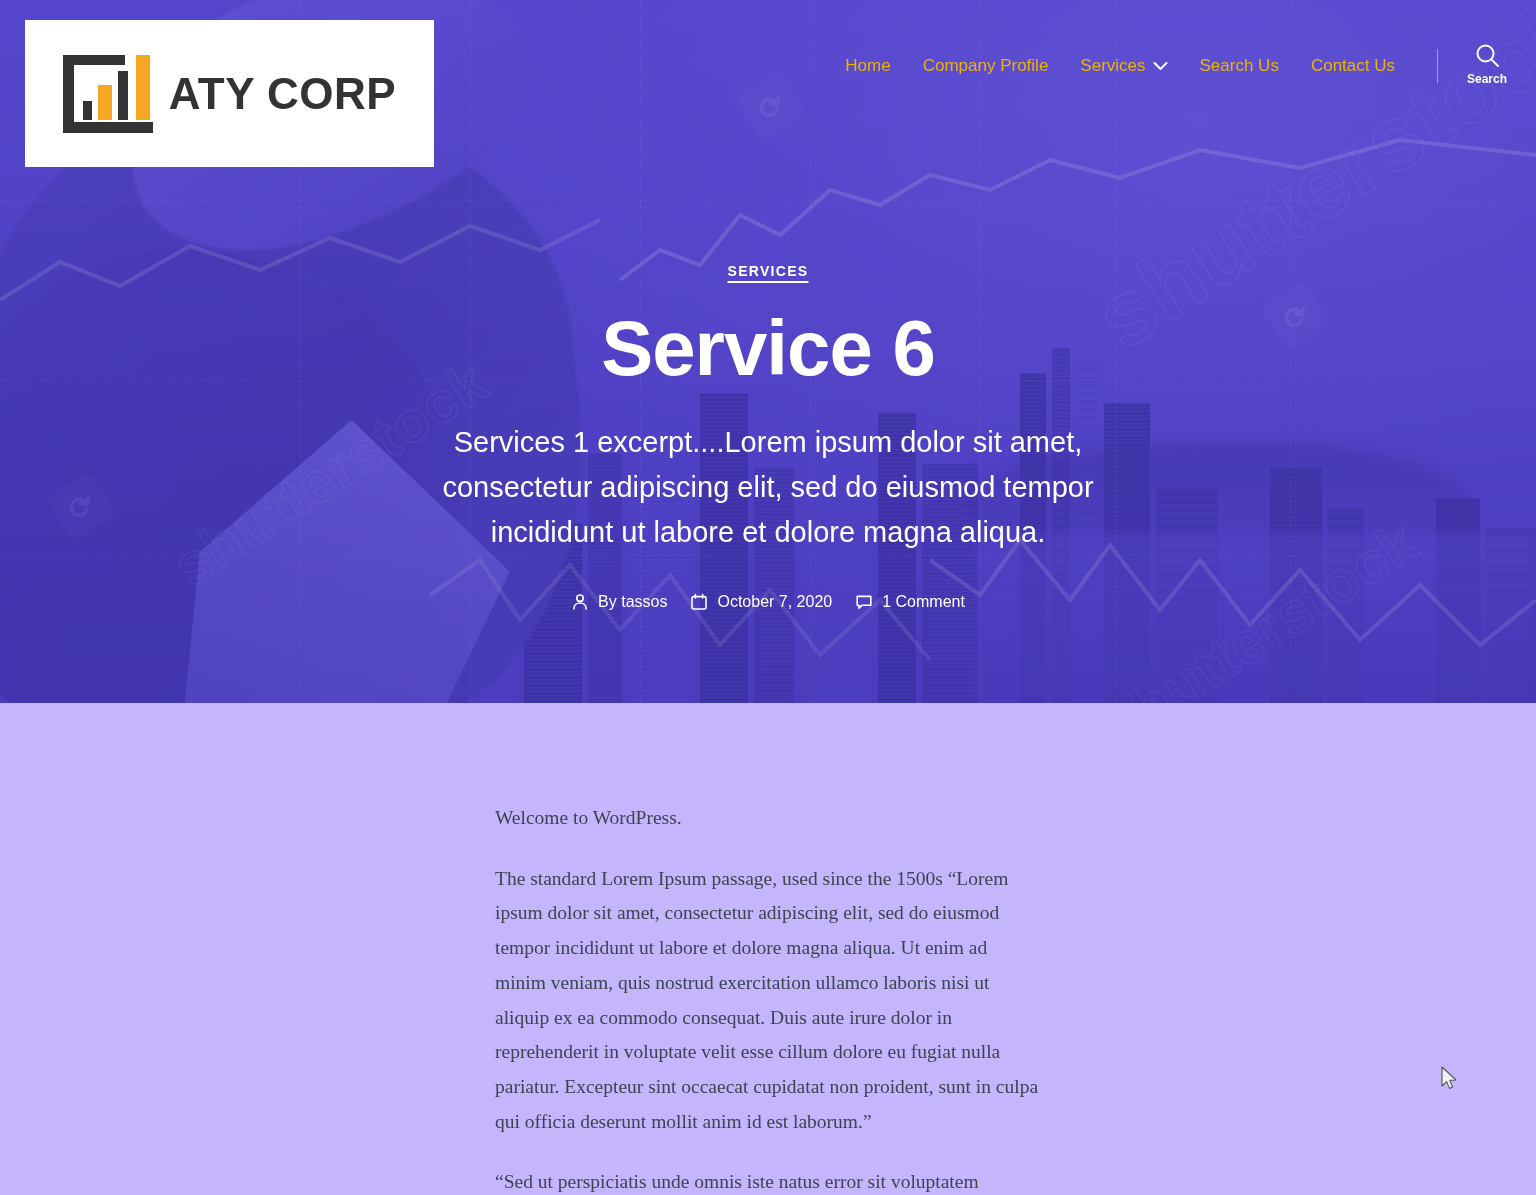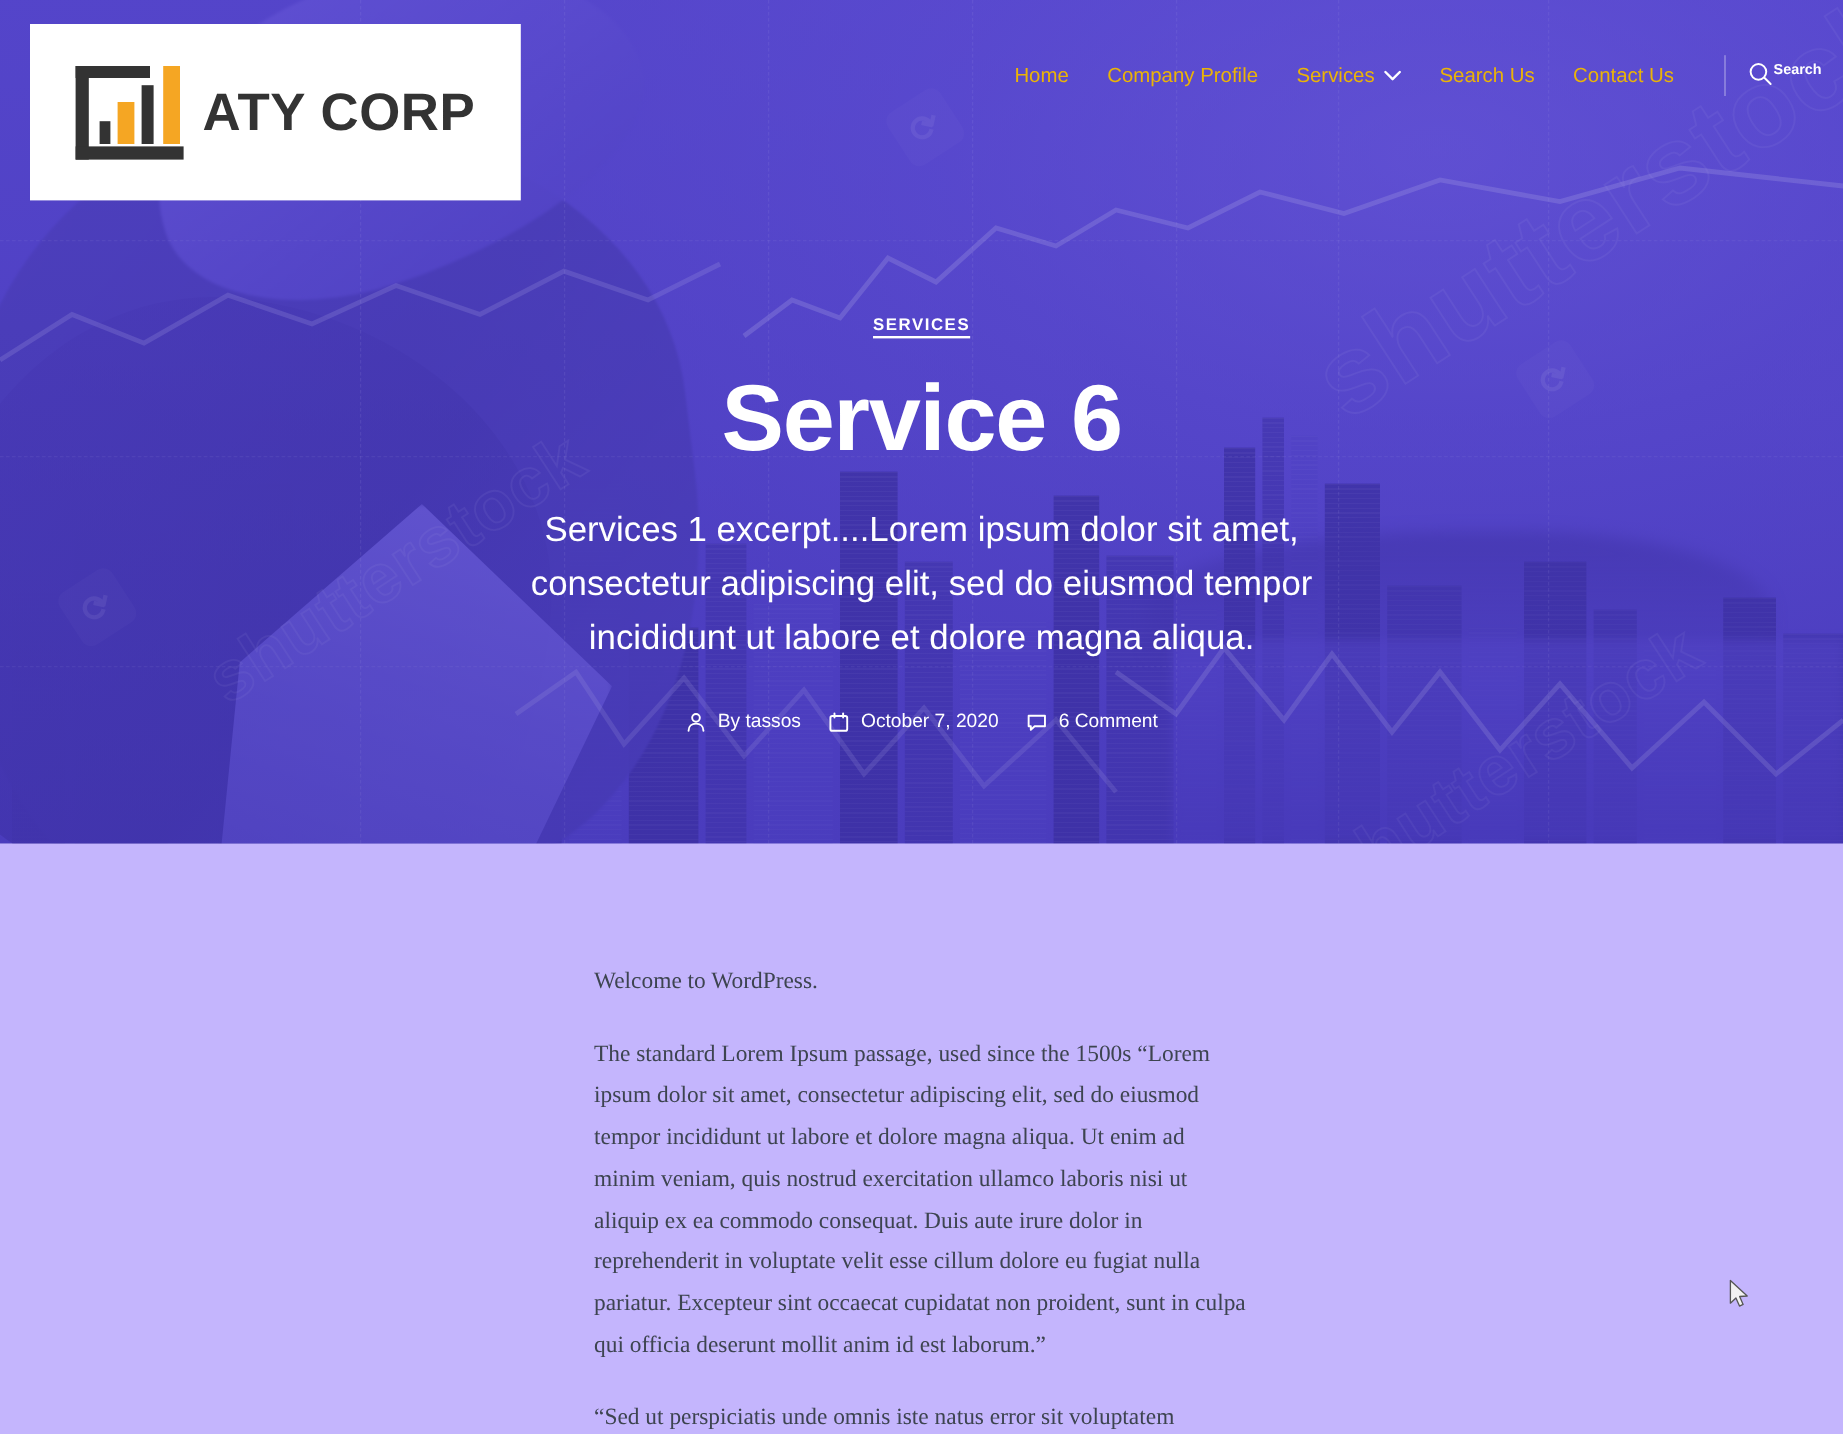--- a/index.html
+++ b/index.html
@@ -172,21 +172,21 @@
     color:#eab308; font-size:17px; padding:0 16px;
     white-space:nowrap; cursor:pointer;
     display:flex; align-items:center; gap:7px;
   }
   .chev { display:inline-block; }
   .nav-divider {
     width:1px; height:34px; background:rgba(255,255,255,.45);
     margin:0 18px 0 26px;
   }
   .search-btn {
-    display:flex; align-items:flex-start;
+    display:flex; flex-direction:column; align-items:center;
     cursor:pointer; width:62px; margin-right:18px; margin-top:-4px;
   }
   .search-label { color:#fff; font-size:12px; font-weight:700; margin-top:3px; }
 
   
   .hero-content {
     position:absolute; left:0; right:0; top:262px;
     text-align:center; z-index:15; color:#fff;
   }
   .cat-link {
@@ -376,21 +376,21 @@
           <path d="M5.4 1.6 L5.4 5" stroke="#ffffff" stroke-width="1.6" stroke-linecap="round"></path>
           <path d="M12.6 1.6 L12.6 5" stroke="#ffffff" stroke-width="1.6" stroke-linecap="round"></path>
         </svg>
         <span>October 7, 2020</span>
       </span>
 
       <span class="meta-item">
         <svg width="18" height="18" viewBox="0 0 18 18" fill="none">
           <path d="M2.2 3.4 H15.8 V12.2 H7.2 L4 15.2 V12.2 H2.2 Z" stroke="#ffffff" stroke-width="1.6" stroke-linejoin="round"></path>
         </svg>
-        <span>6 Comment</span>
+        <span>1 Comment</span>
       </span>
     </div>
   </div>
 </div>
 
 <main class="page-body">
   <article class="article">
     <p>Welcome to WordPress.</p>
     <p>The standard Lorem Ipsum passage, used since the 1500s “Lorem ipsum dolor sit amet, consectetur adipiscing elit, sed do eiusmod tempor incididunt ut labore et dolore magna aliqua. Ut enim ad minim veniam, quis nostrud exercitation ullamco laboris nisi ut aliquip ex ea commodo consequat. Duis aute irure dolor in reprehenderit in voluptate velit esse cillum dolore eu fugiat nulla pariatur. Excepteur sint occaecat cupidatat non proident, sunt in culpa qui officia deserunt mollit anim id est laborum.”</p>
     <p>“Sed ut perspiciatis unde omnis iste natus error sit voluptatem accusantium doloremque laudantium, totam rem aperiam, eaque ipsa quae ab illo inventore veritatis et quasi architecto beatae vitae dicta sunt</p>

